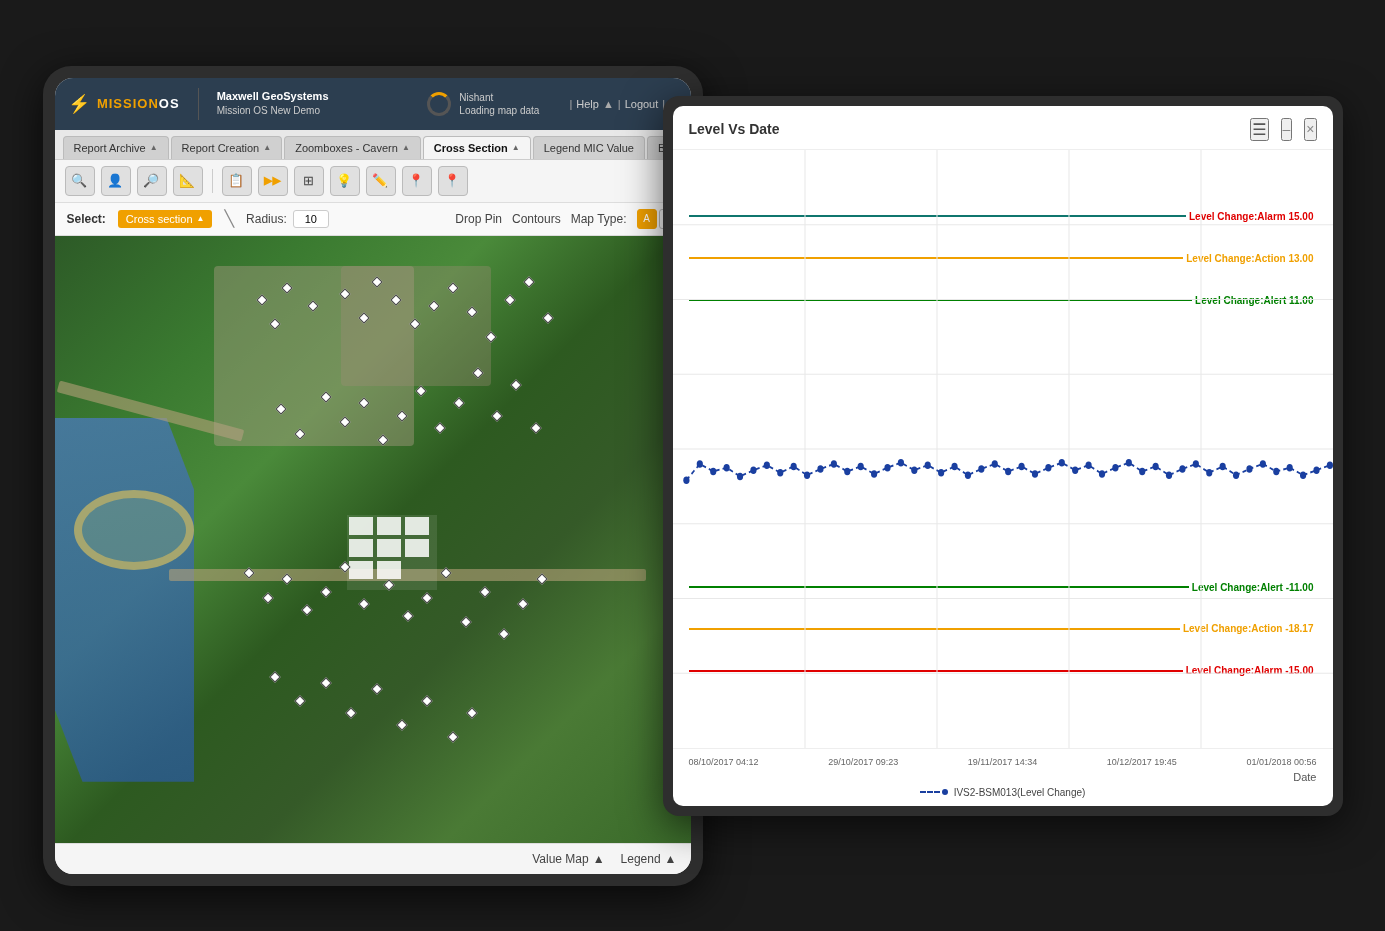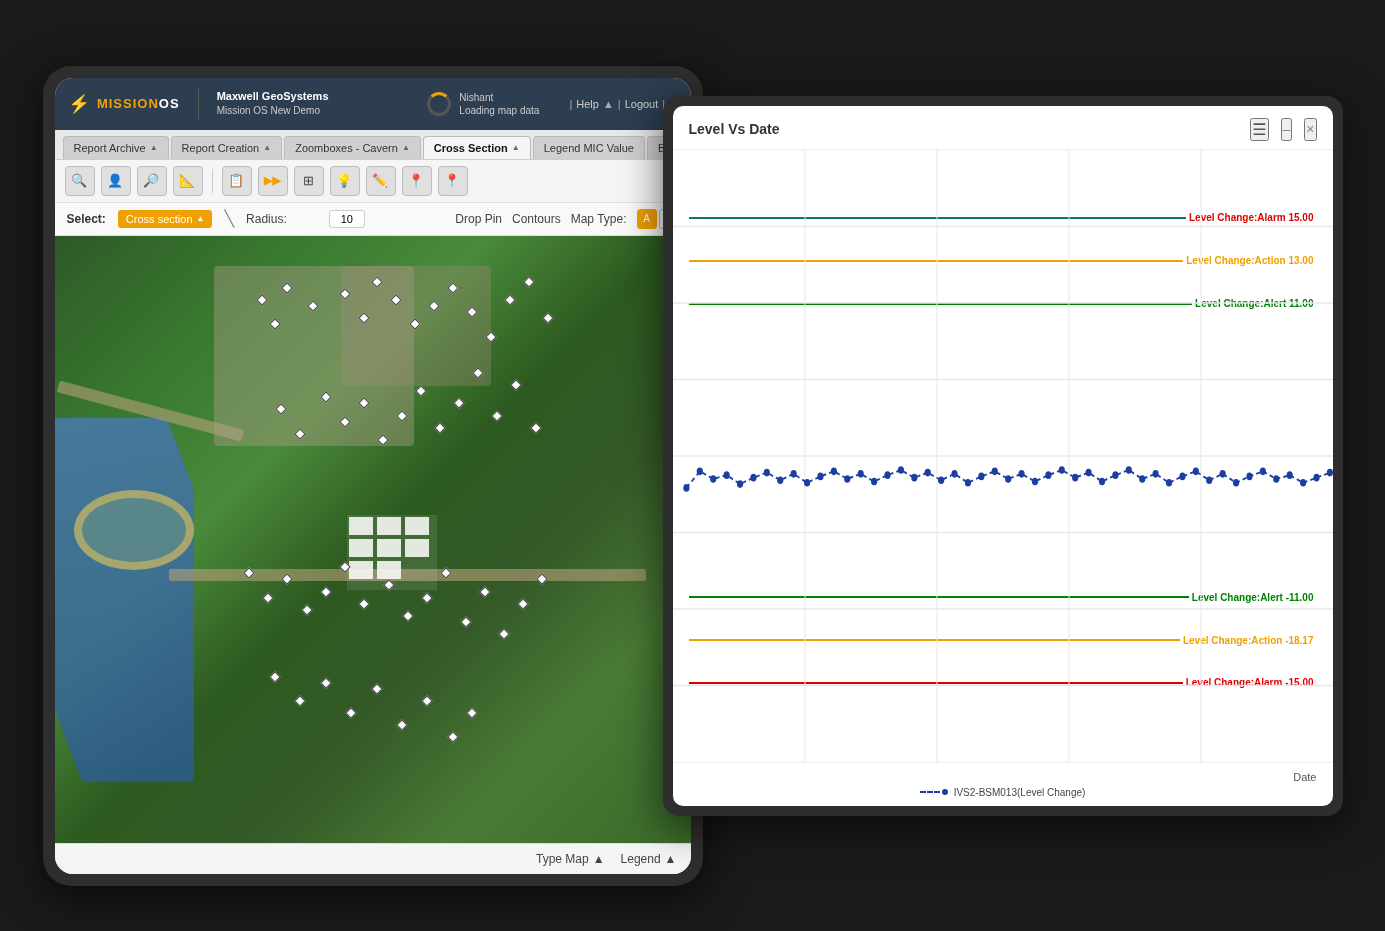--- a/index.html
+++ b/index.html
@@ -221,21 +221,20 @@
       gap: 6px;
     }
 
     .radius-input {
       width: 36px;
       border: 1px solid #ccc;
       border-radius: 3px;
       padding: 2px 4px;
       font-size: 11px;
       text-align: center;
-      margin-left: 36px;
     }
 
     .map-controls {
       margin-left: auto;
       display: flex;
       align-items: center;
       gap: 10px;
     }
 
     .map-type-btns {
@@ -662,21 +661,21 @@
           <div class="small-dot" style="left:50%; top:74%;"></div>
           <div class="small-dot" style="left:54%; top:80%;"></div>
           <div class="small-dot" style="left:58%; top:76%;"></div>
           <div class="small-dot" style="left:62%; top:82%;"></div>
           <div class="small-dot" style="left:65%; top:78%;"></div>
         </div>
       </div>
 
       <div class="map-bottom">
         <button class="map-bottom-btn">
-          <span>Type Map</span>
+          <span>Value Map</span>
           <span>▲</span>
         </button>
         <button class="map-bottom-btn">
           <span>Legend</span>
           <span>▲</span>
         </button>
       </div>
 
 
     </div>
@@ -785,20 +784,27 @@
           <circle cx="585" cy="258" r="3" fill="#1a3fa0"></circle>
           <circle cx="598" cy="255" r="3" fill="#1a3fa0"></circle>
           <circle cx="611" cy="261" r="3" fill="#1a3fa0"></circle>
           <circle cx="624" cy="257" r="3" fill="#1a3fa0"></circle>
           <circle cx="637" cy="253" r="3" fill="#1a3fa0"></circle>
         </svg>
 
       </div>
 
       <div class="chart-bottom">
+        <div class="chart-x-labels">
+          <span>08/10/2017 04:12</span>
+          <span>29/10/2017 09:23</span>
+          <span>19/11/2017 14:34</span>
+          <span>10/12/2017 19:45</span>
+          <span>01/01/2018 00:56</span>
+        </div>
         <div class="chart-x-title">Date</div>
         <div class="chart-legend">
           <div class="legend-dash">
             <span style="display:inline-block; width:20px; border-top: 2px dashed #1a3fa0;"></span>
             <div class="legend-dot"></div>
           </div>
           <span>IVS2-BSM013(Level Change)</span>
         </div>
       </div>
 

